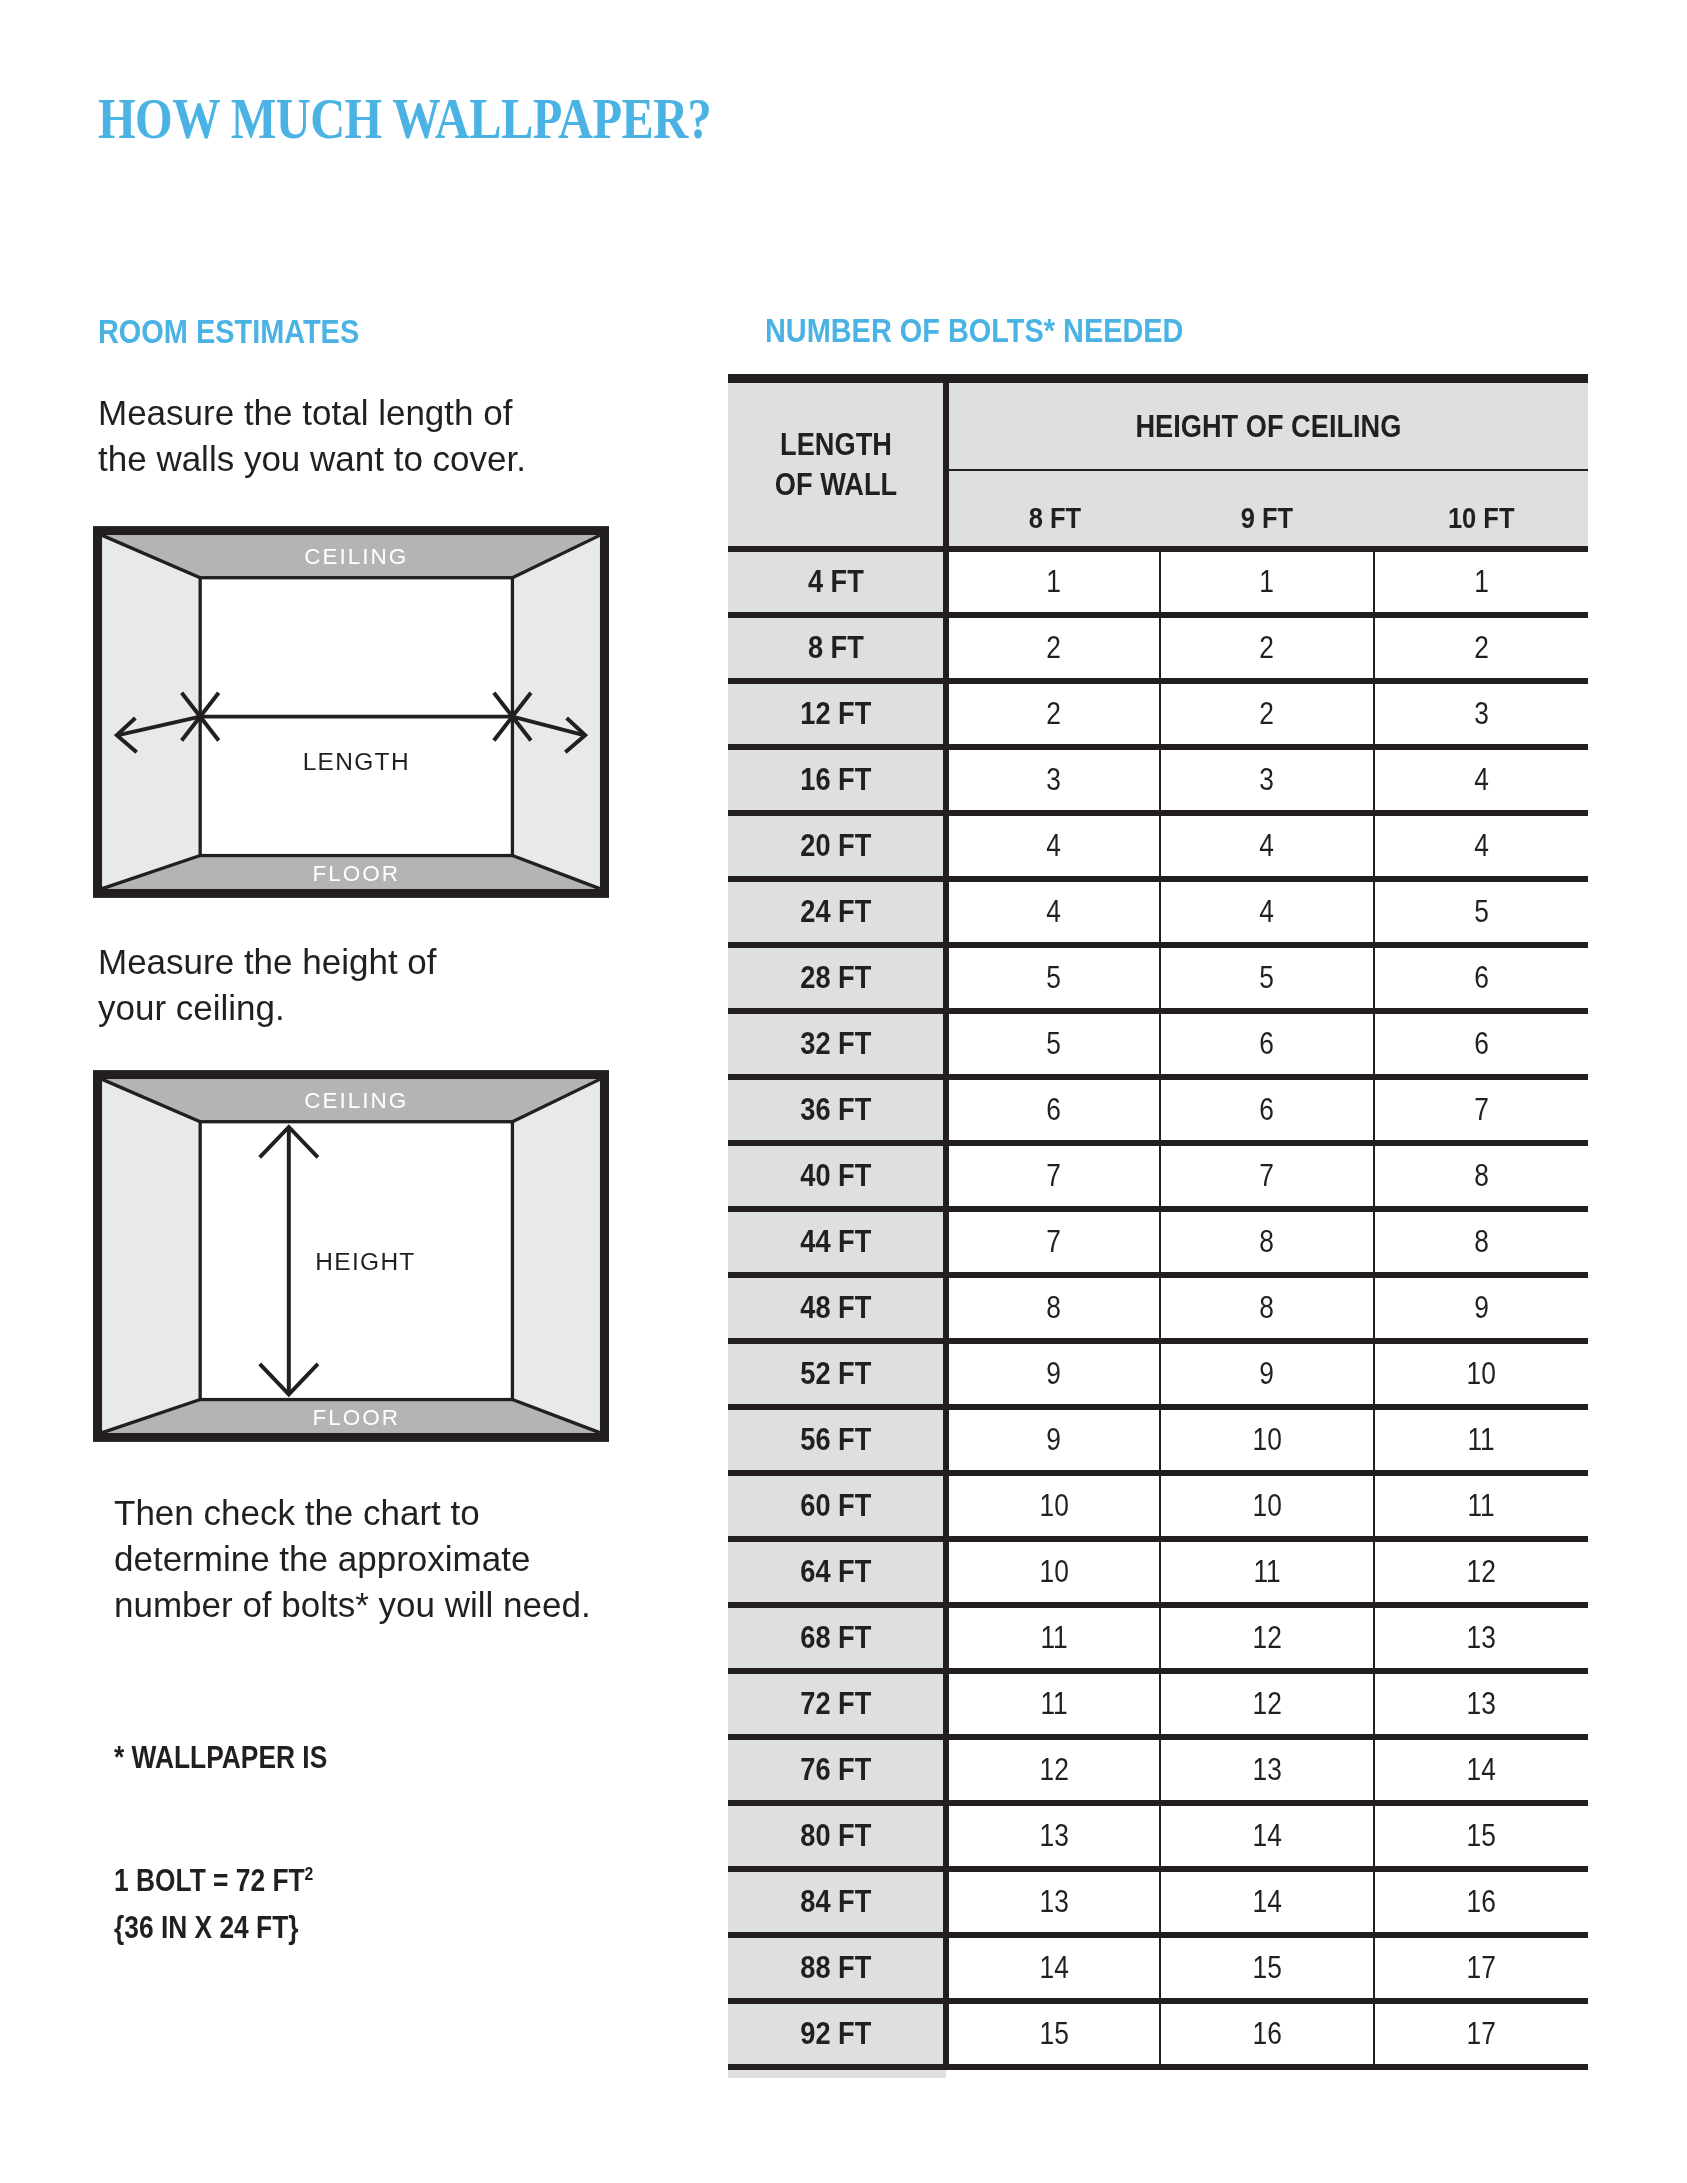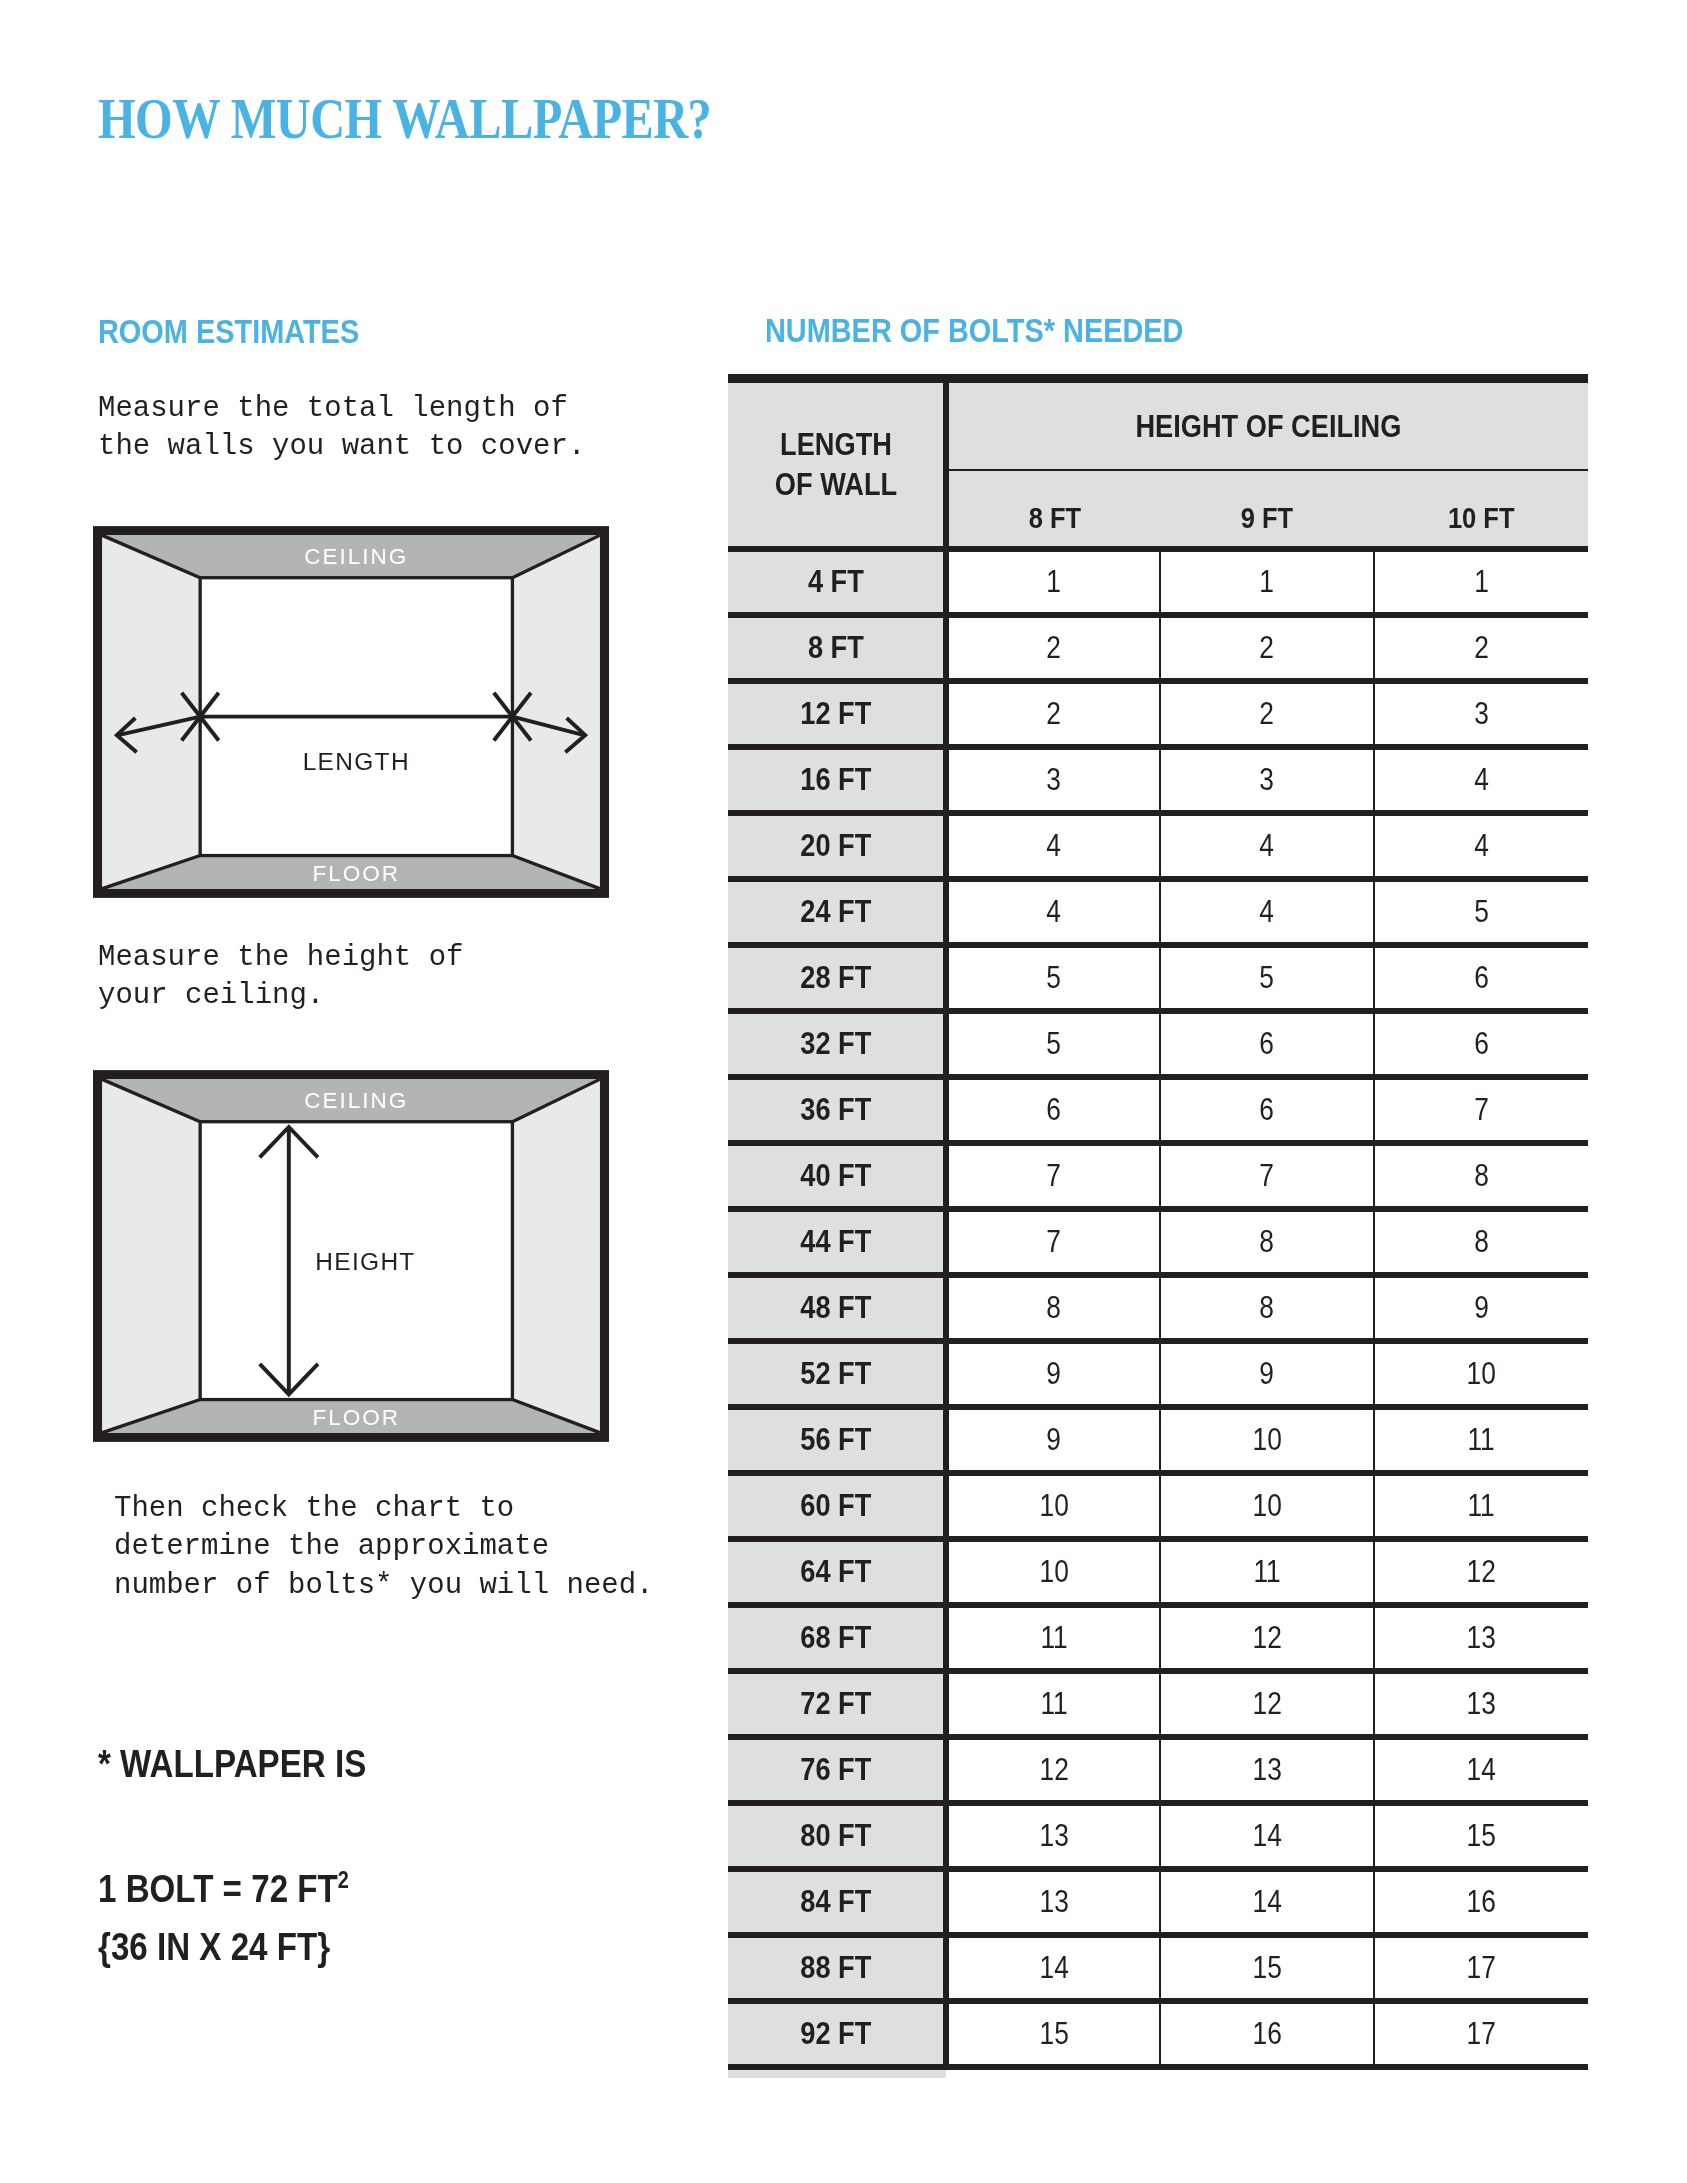--- a/index.html
+++ b/index.html
@@ -20,24 +20,24 @@
   .ox-l{transform-origin:0 50%;}
   .ox-c{transform-origin:50% 50%;}
   .title{
     left:98px;top:86px;font-size:57px;font-weight:700;color:var(--accent-blue);
     white-space:nowrap;letter-spacing:-0.7px;font-family:Liberation Serif, serif;
   }
   .section-heading{
     font-size:34px;font-weight:700;color:var(--accent-blue);white-space:nowrap;
   }
   .para{
-    font-size:29px;line-height:132%;white-space:pre-line;color:var(--ink);font-family:Liberation Mono, monospace;
+    font-size:35px;line-height:132%;white-space:pre-line;color:var(--ink);
   }
   .note{
-    font-size:39px;font-weight:700;line-height:149%;color:var(--ink);white-space:nowrap;
+    font-size:31px;font-weight:700;line-height:149%;color:var(--ink);white-space:nowrap;margin-left:16px;
   }
   .note sup{font-size:60%;vertical-align:super;}
   .pre{white-space:pre-line;}
 
   
   .table-heading{
     left:728px;top:311px;width:860px;text-align:left;
     font-size:34px;font-weight:700;color:var(--accent-blue);white-space:nowrap;
   }
   .table-wrap{left:728px;top:374px;width:860px;}

